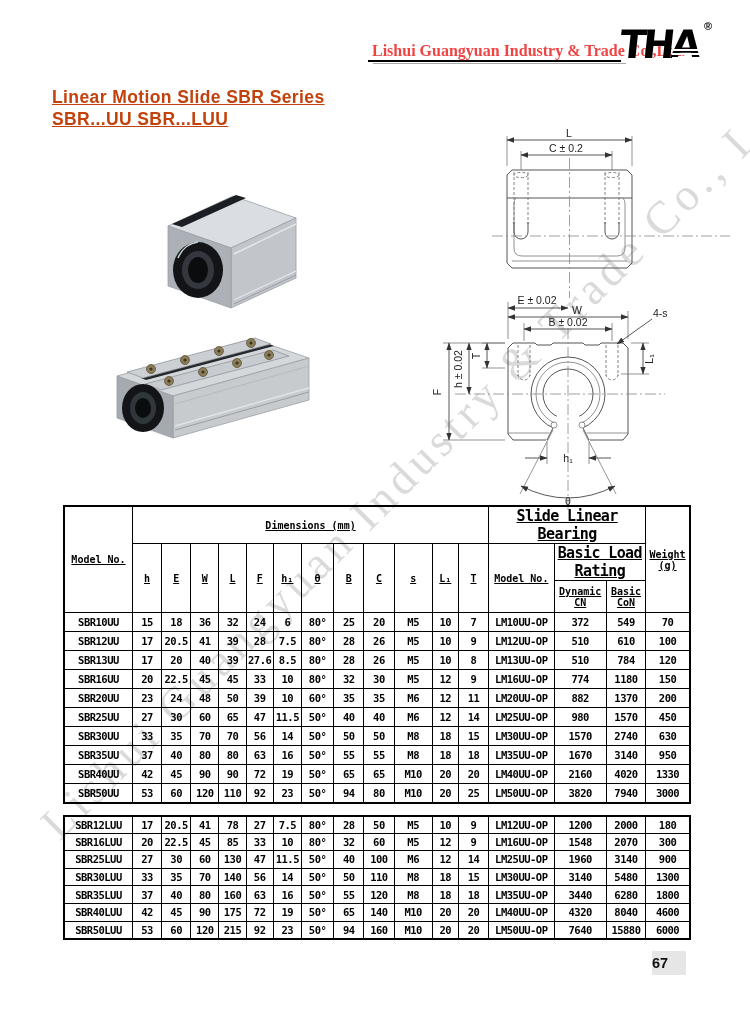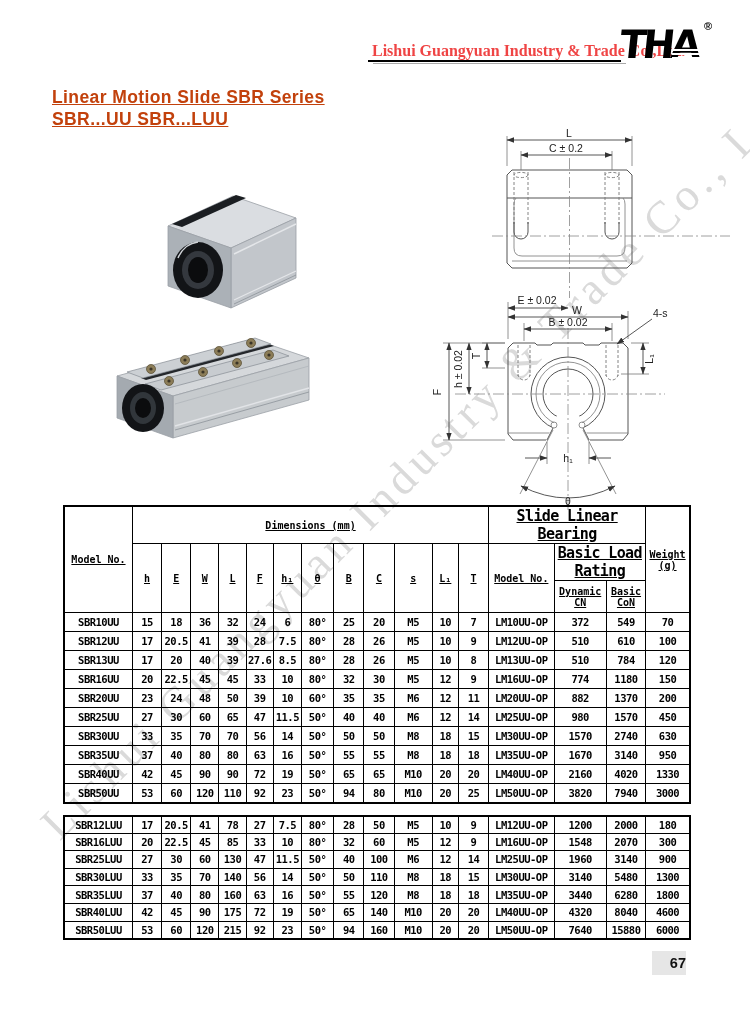--- a/index.html
+++ b/index.html
@@ -30,21 +30,21 @@
   th{font-size:10px;font-weight:bold;text-decoration:underline;}
   td{font-size:10.5px;font-weight:bold;letter-spacing:-0.5px;}
   th.small{font-size:15px;letter-spacing:-0.6px;}
   .pre{white-space:pre-line;}
   .t-uu thead tr.r1{height:28px;} .t-uu thead tr.r2{height:36px;} .t-uu thead tr.r3{height:32px;}
   .t-uu tbody tr{height:19px;}
   .t-luu{margin-top:11px;}
   .t-luu tbody tr{height:17.6px;}
   
   .pageno{position:absolute;left:652px;top:951px;width:34px;height:24px;background:#e6e6e6;
-          text-align:right;line-height:24px;font-size:14.5px;font-weight:bold;z-index:2;}
+          text-align:left;line-height:24px;font-size:14.5px;font-weight:bold;z-index:2;}
   
   svg{position:absolute;z-index:1;}
   .dline{stroke:#555;stroke-width:1;fill:none;}
   .thin{stroke:#777;stroke-width:0.8;fill:none;}
   .dash{stroke:#777;stroke-width:0.9;fill:none;stroke-dasharray:3 2;}
   .cline{stroke:#888;stroke-width:0.8;fill:none;stroke-dasharray:11 3 2 3;}
   .dim{stroke:#444;stroke-width:0.9;fill:none;}
   .lbl{font-family:"Liberation Sans",sans-serif;font-size:10.5px;fill:#222;}
 </style>
 </head>

